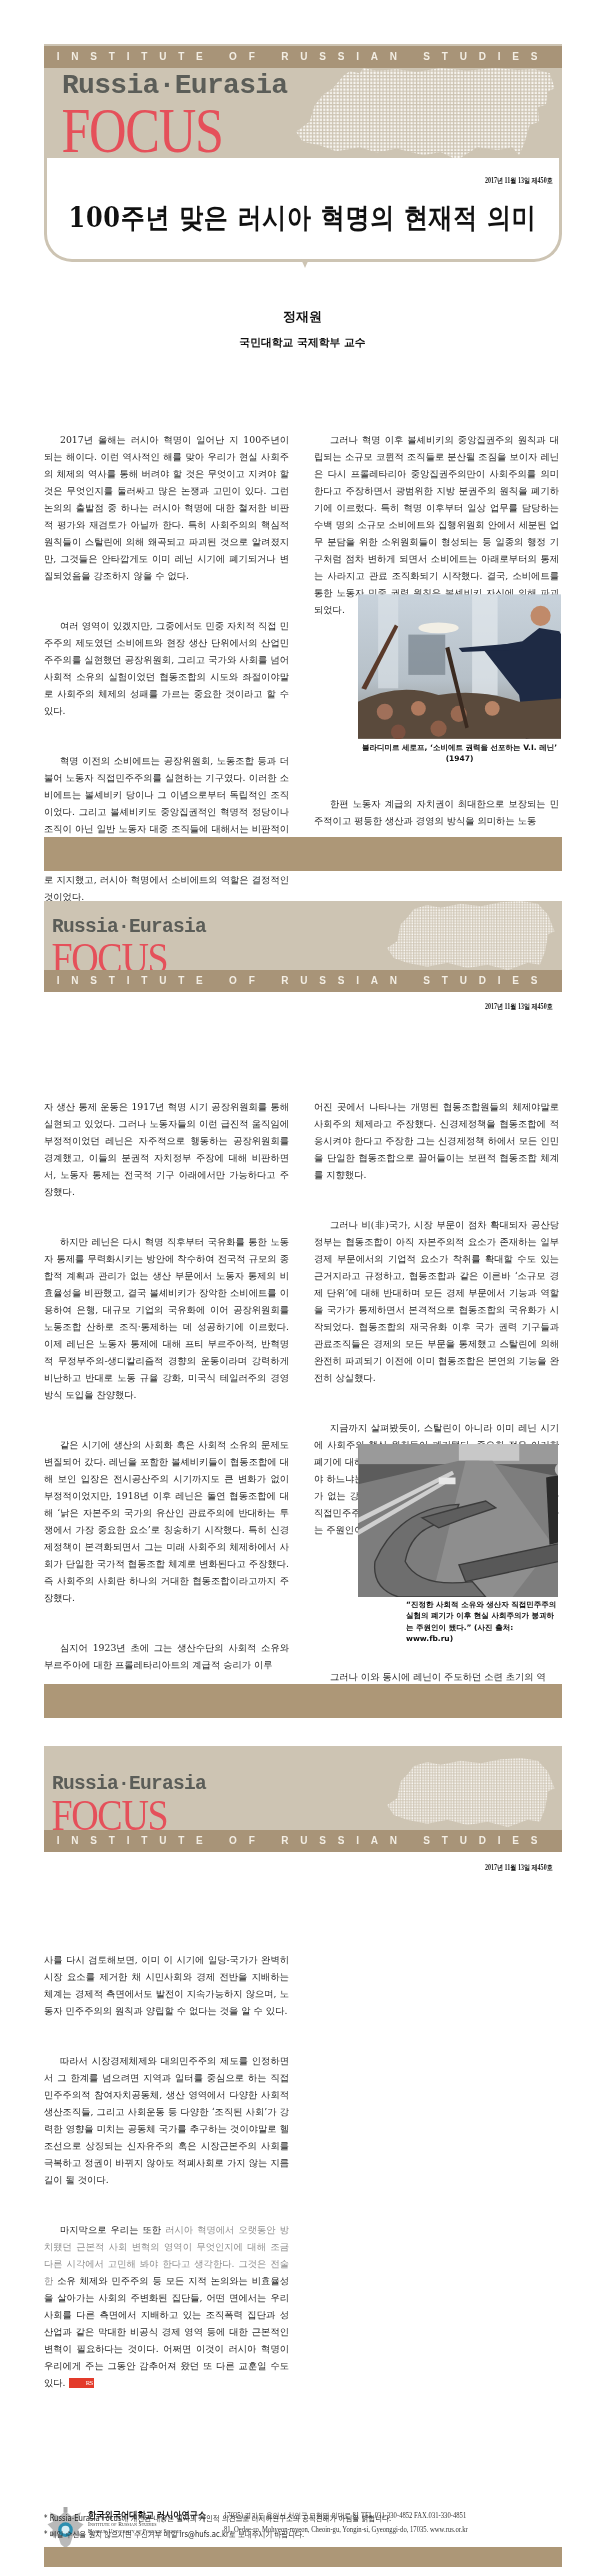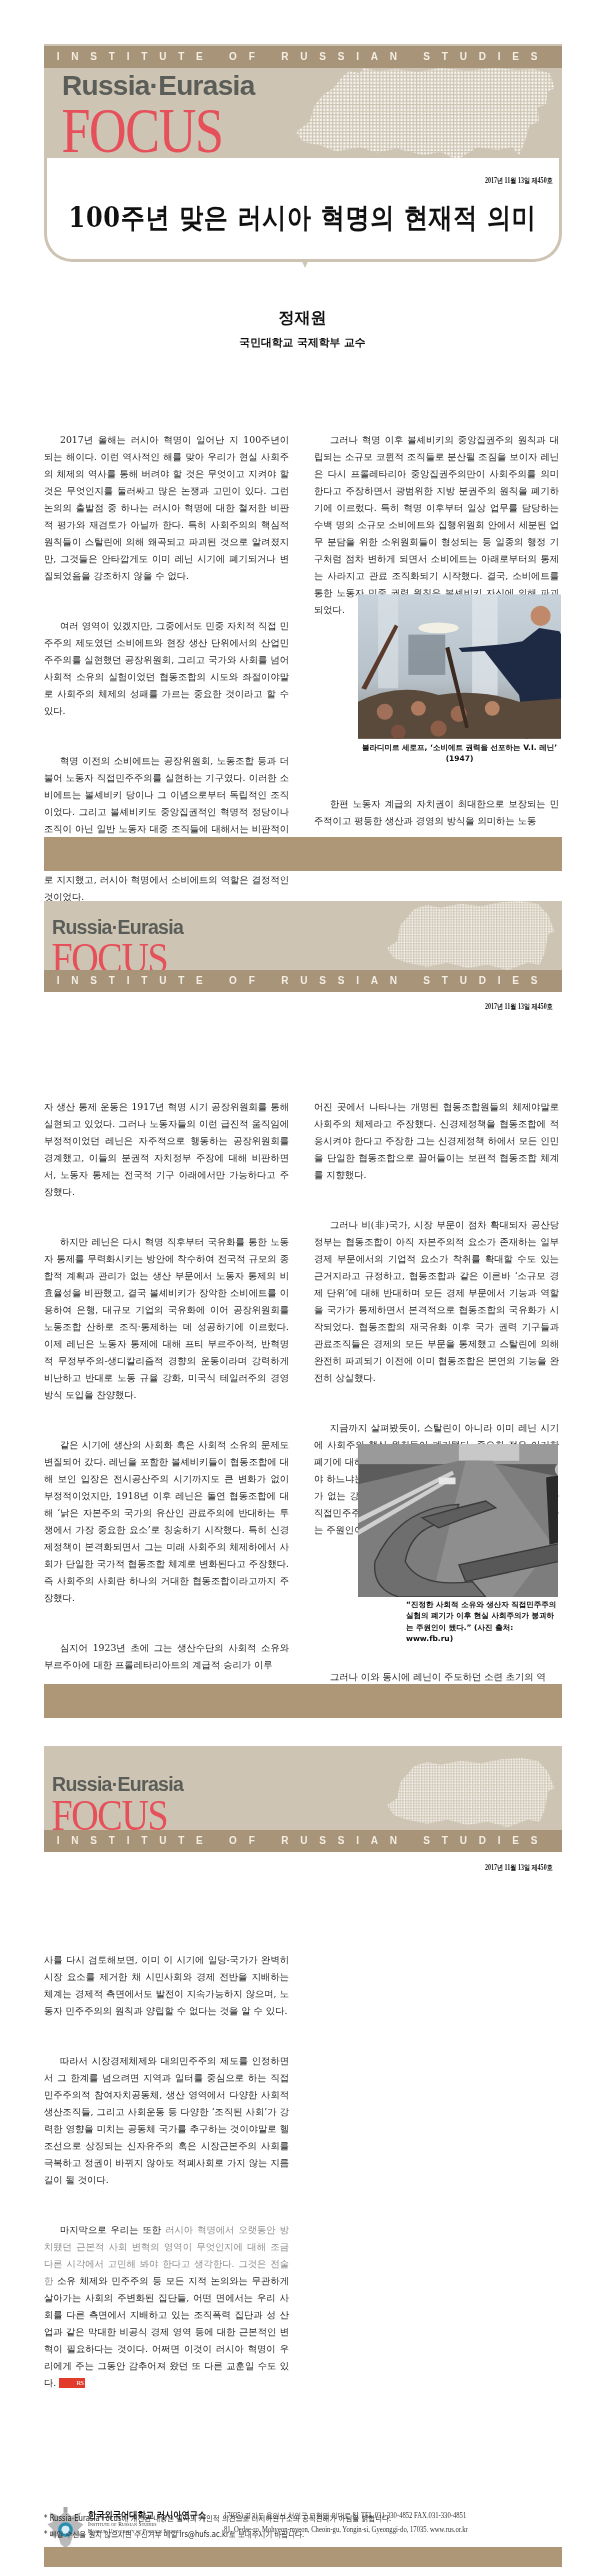--- a/index.html
+++ b/index.html
@@ -3,32 +3,32 @@
 <meta charset="utf-8">
 <style>
   * { box-sizing: border-box; margin: 0; padding: 0; }
   html, body { width: 605px; background: #ffffff; }
   body { position: relative; height: 2576px; font-family: "DejaVu Serif", "Liberation Serif", serif; color: #222; overflow: hidden; }
 
   .banner { position: absolute; left: 44px; width: 518px; background: #cdc4b3; overflow: hidden; }
   .banner .strip { position: absolute; left: 0; right: 0; height: 22px; background: #a89478; color: #f3eee4;
     font-family: "Liberation Sans", "DejaVu Sans", sans-serif; font-size: 10px; letter-spacing: 11.8px;
     text-align: center; line-height: 22px; white-space: nowrap; font-weight: bold; }
-  .banner .brand-top { position: absolute; font-family: Liberation Sans, sans-serif; font-weight: bold; color: #5b5d58; letter-spacing: -0.7px; white-space: nowrap; }
+  .banner .brand-top { position: absolute; font-family: Liberation Mono, monospace; font-weight: bold; color: #5b5d58; letter-spacing: -0.7px; white-space: nowrap; }
   .banner .brand-focus { position: absolute; font-family: "Liberation Serif", "DejaVu Serif", serif; color: #e5505a; white-space: nowrap; letter-spacing: -1.3px; transform-origin: left top; }
   .banner .map { position: absolute; }
 
   .date-line { position: absolute; right: 52px; font-size: 7.4px; font-weight: bold; font-family: "Liberation Serif", "DejaVu Serif", serif; color: #222; transform: scaleX(0.82); transform-origin: right center; }
 
   .title-box { position: absolute; left: 44px; top: 158px; width: 518px; height: 104px; border: 3.4px solid #cdc4b3; border-top: none; border-radius: 0 0 28px 28px; background: #fff; }
   .title-box .pointer { position: absolute; left: 254px; bottom: -9.4px; width: 0; height: 0; border-left: 4px solid transparent; border-right: 4px solid transparent; border-top: 9.4px solid #cdc4b3; }
   .main-title { position: absolute; left: 0; right: 0; top: 49px; text-align: center; font-family: "DejaVu Serif", "Liberation Serif", serif; font-size: 24px; font-weight: bold; letter-spacing: 0.7px; color: #111; transform: scaleY(1.15); }
 
   .author { position: absolute; left: 0; right: 0; text-align: center; font-family: "DejaVu Sans", "Liberation Sans", sans-serif; font-weight: bold; color: #111; }
-  .author-name { top: 308px; font-size: 16px; }
+  .author-name { top: 308px; font-size: 13px; }
   .author-aff { top: 336px; font-size: 10.8px; }
 
   .col { position: absolute; width: 245px; font-family: "DejaVu Serif", "Liberation Serif", serif; font-size: 9.3px; line-height: 17px; text-align: justify; color: #232323; }
   .col p { text-indent: 16px; margin-top: 33px; }
   .col p.cont { text-indent: 0; }
 
   .figure { position: absolute; padding-left: 42px; }
   .figure .img { width: 100%; overflow: hidden; }
   .caption { font-family: "DejaVu Sans", "Liberation Sans", sans-serif; font-weight: bold; font-size: 7.5px; line-height: 11.4px; color: #111; }
 
@@ -186,21 +186,21 @@
     <path d="M40 12 L60 6 L80 10 L110 4 L140 8 L170 2 L200 0 L225 4 L240 20 L250 45 L240 50 L236 75 L228 95 L210 92 L180 103 L150 95 L120 100 L90 92 L60 98 L30 92 L10 85 L0 70 L15 60 L20 35 L30 25 Z" fill="url(#dots3)"></path>
   </svg>
   <div class="strip" style="bottom:0;">INSTITUTE OF RUSSIAN STUDIES</div>
 </div>
 <div class="date-line" style="top:1863px;">2017년 11월 13일 제450호</div>
 
 <div class="col" style="left:44px; top:1918px;">
   <p class="cont">사를 다시 검토해보면, 이미 이 시기에 일당-국가가 완벽히 시장 요소를 제거한 채 시민사회와 경제 전반을 지배하는 체계는 경제적 측면에서도 발전이 지속가능하지 않으며, 노동자 민주주의의 원칙과 양립할 수 없다는 것을 알 수 있다.</p>
   <p>따라서 시장경제체제와 대의민주주의 제도를 인정하면서 그 한계를 넘으려면 지역과 일터를 중심으로 하는 직접민주주의적 참여자치공동체, 생산 영역에서 다양한 사회적 생산조직들, 그리고 사회운동 등 다양한 ‘조직된 사회’가 강력한 영향을 미치는 공동체 국가를 추구하는 것이야말로 헬조선으로 상징되는 신자유주의 혹은 시장근본주의 사회를 극복하고 정권이 바뀌지 않아도 적폐사회로 가지 않는 지름길이 될 것이다.</p>
   <p>
-    <span>마지막으로 우리는 또한 </span><span style="color:#8d8d8d;">러시아 혁명에서 오랫동안 방치됐던 근본적 사회 변혁의 영역이 무엇인지에 대해 조금 다른 시각에서 고민해 봐야 한다고 생각한다. 그것은 전술한 </span><span>소유 체제와 민주주의 등 모든 지적 논의와는 무관하게 살아가는 사회의 주변화된 집단들, 어떤 면에서는 우리 사회를 다른 측면에서 지배하고 있는 조직폭력 집단과 성 산업과 같은 막대한 비공식 경제 영역 등에 대한 근본적인 변혁이 필요하다는 것이다. 어쩌면 이것이 러시아 혁명이 우리에게 주는 그동안 감추어져 왔던 또 다른 교훈일 수도 있다.</span>
+    <span>마지막으로 우리는 또한 </span><span style="color:#8d8d8d;">러시아 혁명에서 오랫동안 방치됐던 근본적 사회 변혁의 영역이 무엇인지에 대해 조금 다른 시각에서 고민해 봐야 한다고 생각한다. 그것은 전술한 </span><span>소유 체제와 민주주의 등 모든 지적 논의와는 비효율성을 살아가는 사회의 주변화된 집단들, 어떤 면에서는 우리 사회를 다른 측면에서 지배하고 있는 조직폭력 집단과 성 산업과 같은 막대한 비공식 경제 영역 등에 대한 근본적인 변혁이 필요하다는 것이다. 어쩌면 이것이 러시아 혁명이 우리에게 주는 그동안 감추어져 왔던 또 다른 교훈일 수도 있다.</span>
     <span class="rs-badge">RS</span>
   </p>
 </div>
 
 <div class="footer-top">
   <svg class="footer-logo" viewBox="0 0 58 66" width="39" height="44">
     <path d="M29 6 L20 14 L6 8 L10 22 L2 26 L10 34 L6 44 L18 44 L22 56 L29 62 L36 56 L40 44 L52 44 L48 34 L56 26 L48 22 L52 8 L38 14 Z" fill="#b9b9b9"></path>
     <circle cx="29" cy="34" r="11" fill="#2c8fb0"></circle>
     <circle cx="29" cy="34" r="6" fill="#d7eef5"></circle>
     <rect x="26" y="0" width="6" height="8" fill="#a7a7a7"></rect>

